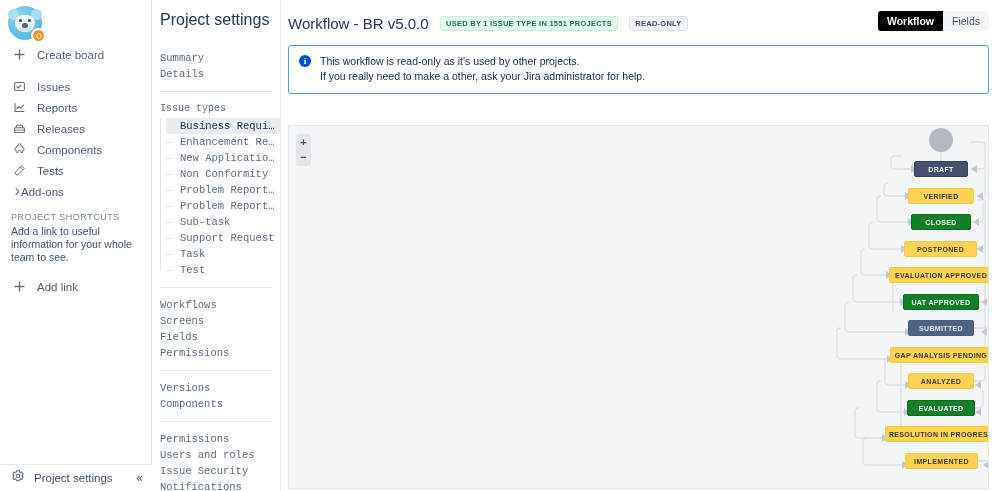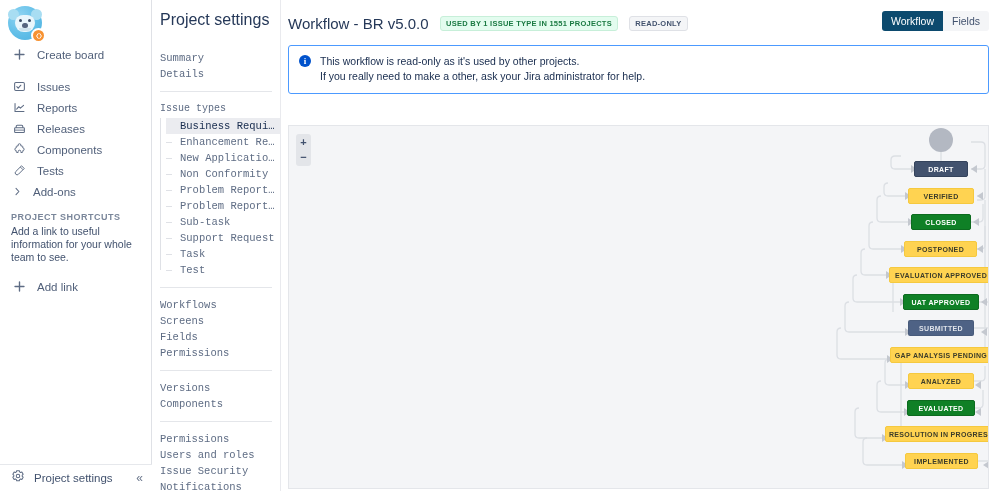--- a/index.html
+++ b/index.html
@@ -48,21 +48,21 @@
     height: 21px; padding: 0 8px 0 11px;
     color: #505f79; font-size: 11.5px; cursor: pointer;
     text-decoration: none;
   }
   .nav-item .nic { width: 16px; height: 16px; flex: 0 0 16px; display: flex; align-items: center; justify-content: center; }
   .nav-item .nic svg { display: block; }
   .nav-gap-10 { height: 11px; }
 
   .shortcuts-head {
     margin: 10px 0 3px 11px; font-size: 9px; letter-spacing: .5px;
-    color: #7a869a; font-weight: 700;
+    color: #7a869a; font-weight: 400;
   }
   .shortcuts-desc {
     margin: 0 12px 0 11px; font-size: 10.5px; color: #42526e; line-height: 13px;
   }
   .addlink-row { margin-top: 12px; }
 
   .proj-settings-foot {
     position: absolute; left: 0; bottom: 0; width: 152px; height: 27px;
     border-top: 1px solid #e6e8ec;
     display: flex; align-items: center; padding: 0 9px 0 11px; gap: 9px;
@@ -123,21 +123,21 @@
     padding: 2px 5px; border-radius: 3px; line-height: 9px;
   }
   .badge.green { background: #e3fcef; color: #1b7a43; border: 1px solid #c7efd9; }
   .badge.grey  { background: #f4f5f7; color: #42526e; border: 1px solid #dfe1e6; }
 
   .tabs { position: absolute; right: 10px; top: 11px; display: flex; }
   .tab {
     font-size: 10.5px; padding: 4px 9px; cursor: pointer; line-height: 12px;
     border-radius: 3px 0 0 3px;
   }
-  .tab.active { background: #0c4a6e; color: #fff; font-weight: 400; }
+  .tab.active { background: #000000; color: #fff; font-weight: 700; }
   .tab.inactive { background: #f4f5f7; color: #42526e; border-radius: 0 3px 3px 0; }
 
   .info-banner {
     margin: 5px 10px 0 7px; border: 1px solid #4c9aff; border-radius: 3px;
     background: #fff; padding: 8px 10px 9px 10px; display: flex; gap: 9px;
   }
   .info-icon {
     flex: 0 0 12px; width: 12px; height: 12px; border-radius: 50%;
     background: #0052cc; color: #fff; font-size: 9px; font-weight: 700;
     display: flex; align-items: center; justify-content: center; margin-top: 1px;
@@ -257,21 +257,21 @@
       <div class="nav-item">
         <span class="nic">
           <svg width="13" height="13" viewBox="0 0 16 16">
               <path d="M10.5 2.2l3.3 3.3-7.1 7.1a2.3 2.3 0 01-3.3-3.3z" stroke="#5e6c84" stroke-width="1.2" fill="none" stroke-linejoin="round"></path>
               <path d="M9 3.7l3.3 3.3" stroke="#5e6c84" stroke-width="1.1"></path>
             </svg>
         </span>
         <span>Tests</span>
       </div>
 
-      <div class="nav-item" style="padding-left:13px;gap:12px;">
+      <div class="nav-item" style="padding-left:13px;gap:0;">
         <span class="nic" style="width:8px;flex:0 0 8px;">
           <svg width="7" height="9" viewBox="0 0 8 10">
               <path d="M2.3 1.4L5.6 5 2.3 8.6" stroke="#5e6c84" stroke-width="1.2" fill="none" stroke-linecap="round" stroke-linejoin="round"></path>
             </svg>
         </span>
         <span>Add-ons</span>
       </div>
 
       <div class="shortcuts-head">PROJECT SHORTCUTS</div>
       <div class="shortcuts-desc">Add a link to useful information for your whole team to see.</div>

